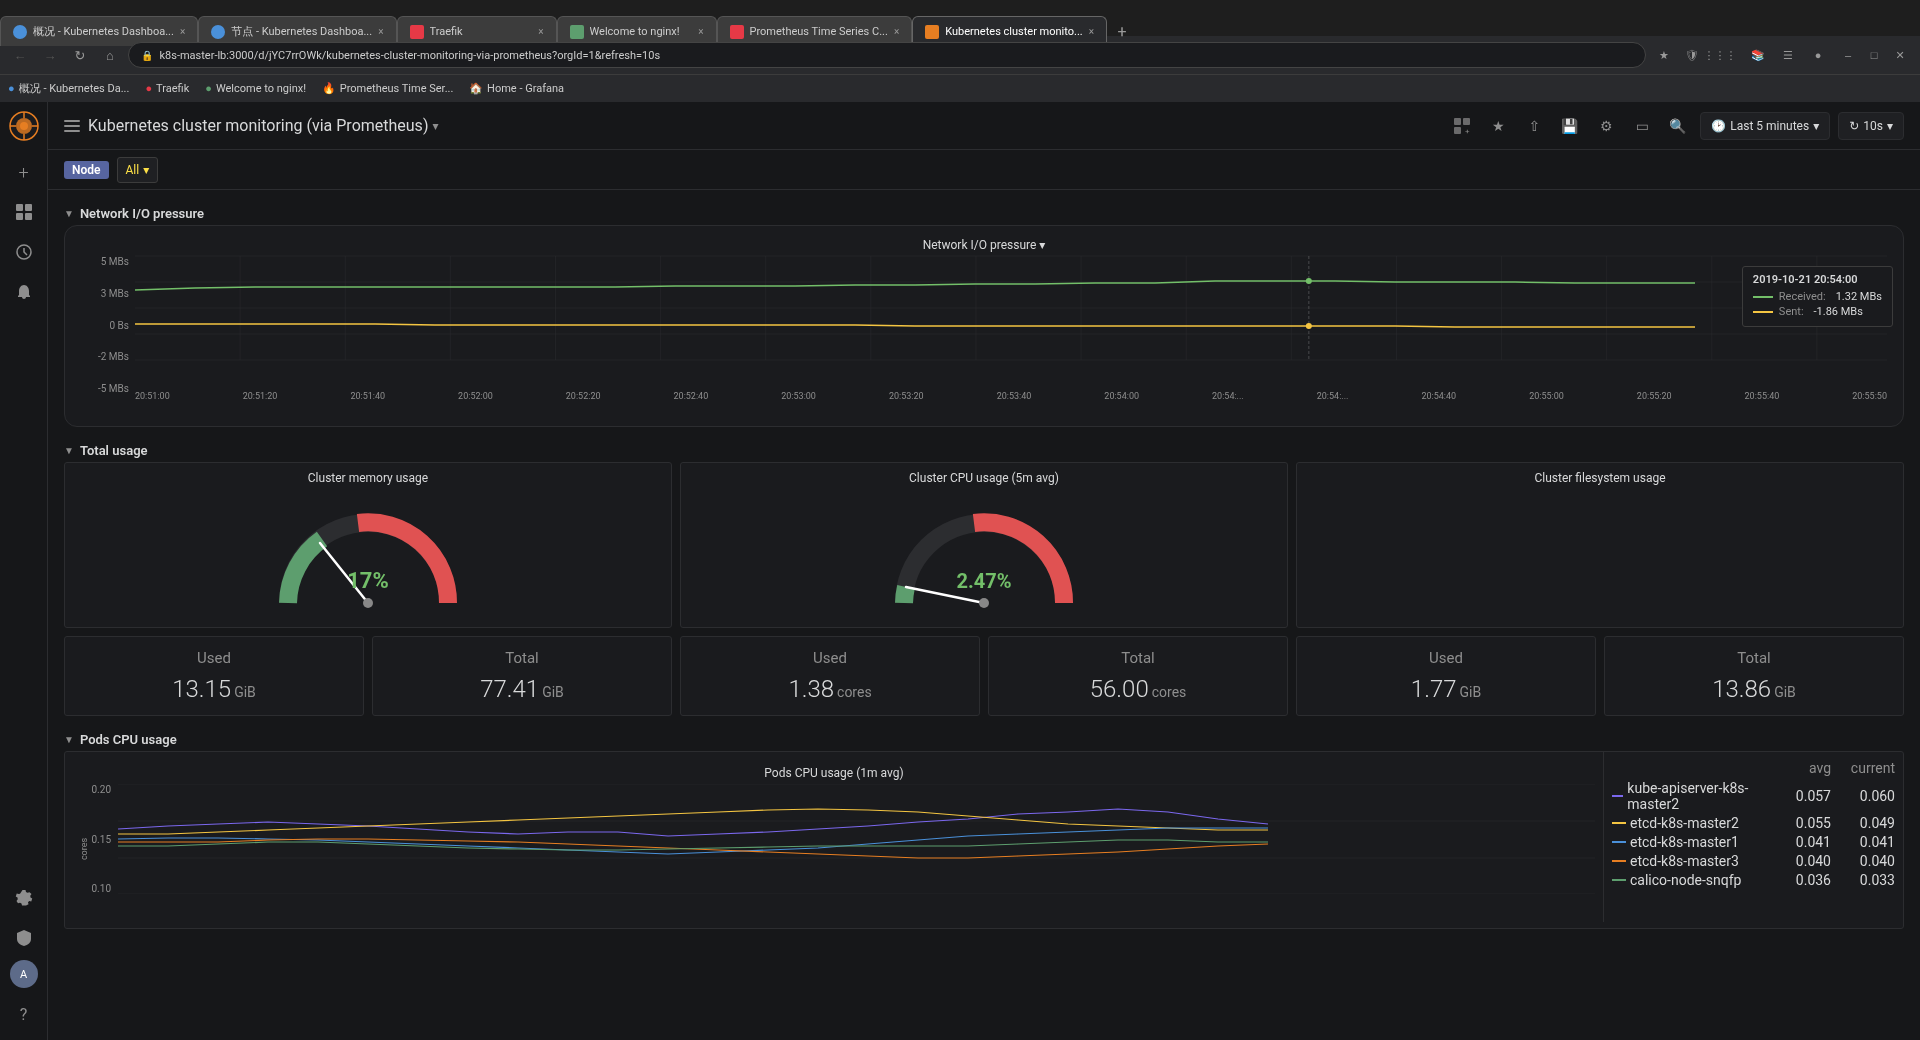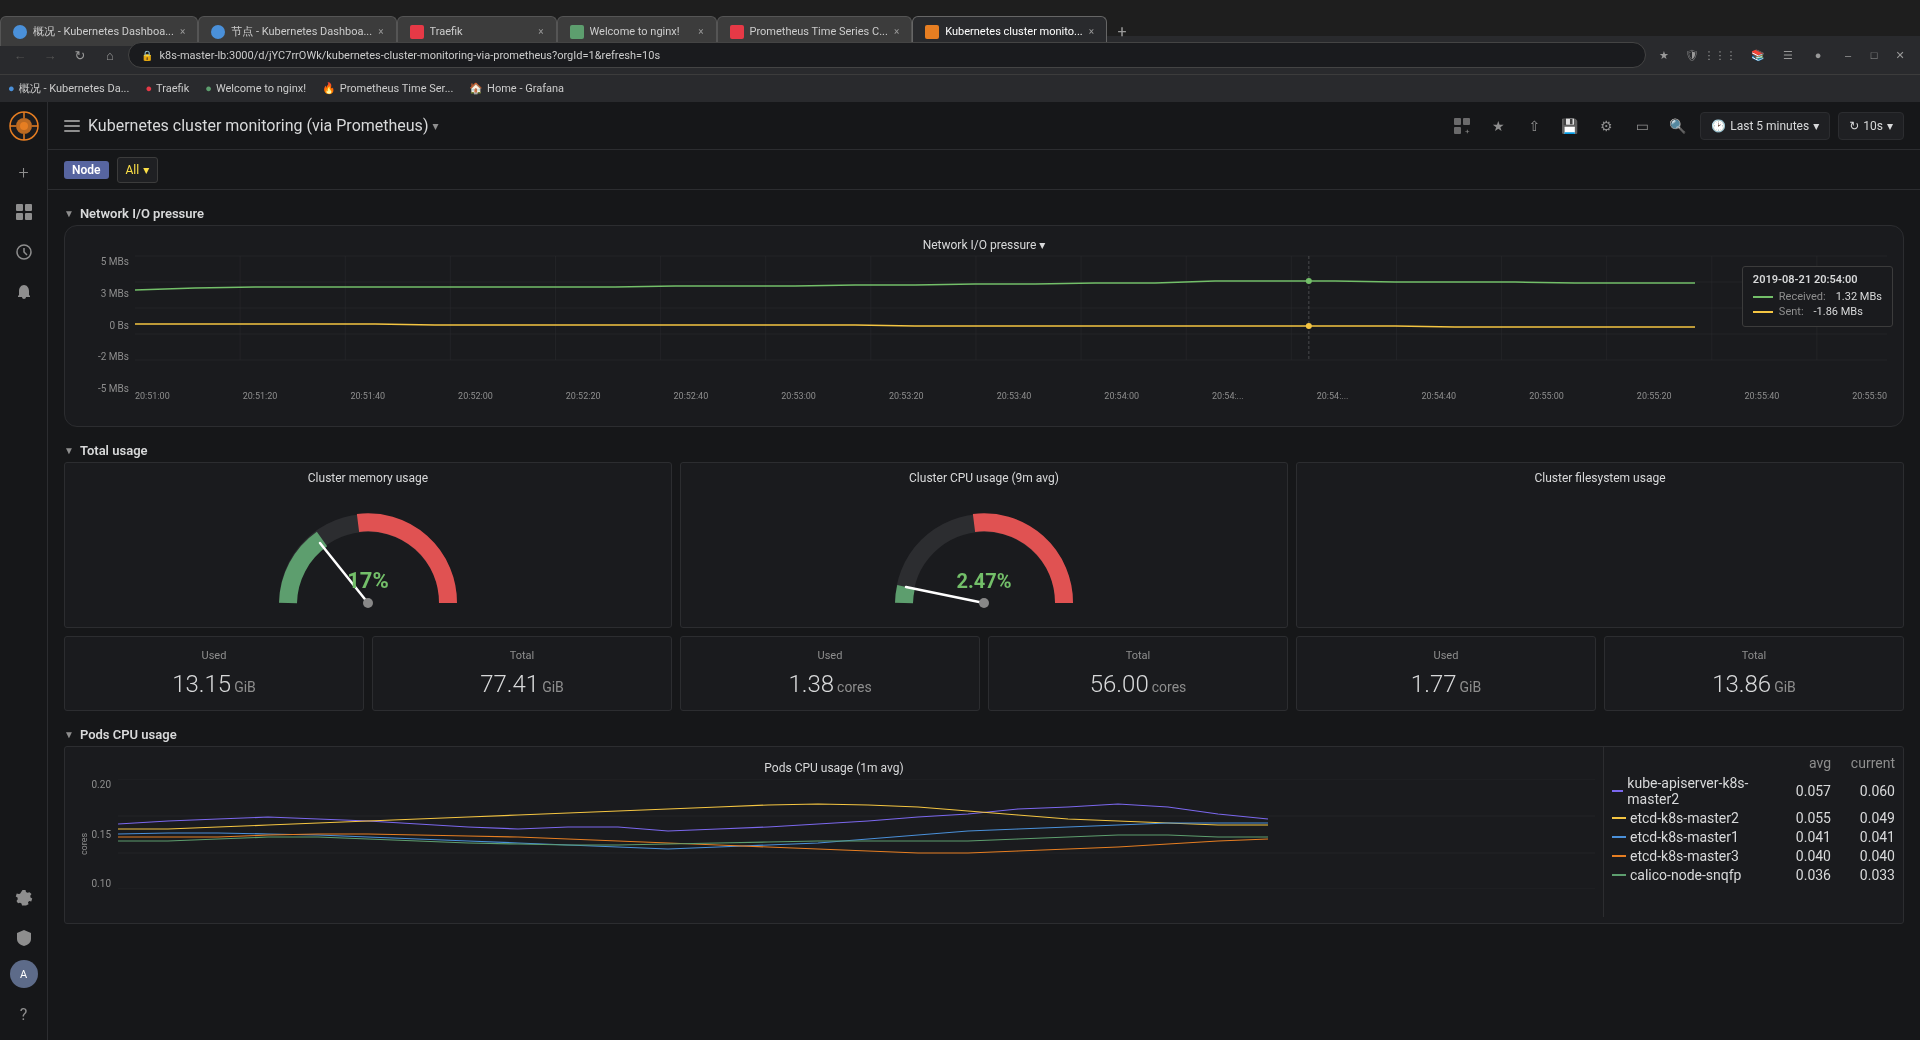--- a/index.html
+++ b/index.html
@@ -78,21 +78,21 @@
 
     
     .total-usage-row { display: grid; grid-template-columns: 1fr 1fr 1fr; gap: 8px; margin-bottom: 8px; }
     .gauge-panel { background: #1a1b1e; border: 1px solid #2c2d30; border-radius: 3px; padding: 8px; text-align: center; }
     .gauge-panel-title { font-size: 12px; color: #d8d9da; margin-bottom: 8px; }
     .gauge-container { display: flex; justify-content: center; align-items: flex-end; height: 120px; }
 
     
     .stat-panels-row { display: grid; grid-template-columns: repeat(6, 1fr); gap: 8px; margin-bottom: 8px; }
     .stat-panel { background: #1a1b1e; border: 1px solid #2c2d30; border-radius: 3px; padding: 12px 8px; text-align: center; }
-    .stat-label { font-size: 11px; color: #8e8e8e; margin-bottom: 8px; }
+    .stat-label { font-size: 15px; color: #8e8e8e; margin-bottom: 8px; }
     .stat-value { font-size: 24px; color: #d8d9da; font-weight: 300; }
     .stat-unit { font-size: 14px; color: #8e8e8e; }
 
     
     .pods-chart-panel { background: #1a1b1e; border: 1px solid #2c2d30; border-radius: 3px; margin-bottom: 8px; }
     .pods-chart-inner { display: flex; }
     .pods-chart-area { flex: 1; padding: 8px; }
     .pods-legend { width: 300px; padding: 8px; border-left: 1px solid #2c2d30; font-size: 14px; }
     .pods-legend-header { display: grid; grid-template-columns: 1fr 60px 60px; gap: 4px; color: #8e8e8e; margin-bottom: 4px; text-align: right; }
     .pods-legend-header .name-col { text-align: left; }
@@ -347,21 +347,21 @@
               <polyline points="0,34 60,32 120,31 180,31 240,31 300,31 360,31 420,31 480,31 540,30 600,30 660,30 720,29 780,29 840,28 900,28 960,27 1020,27 1080,25 1100,25 1120,25 1140,25 1160,25 1200,25 1260,26 1320,26 1380,26 1440,27 1500,27 1560,27" fill="none" stroke="#73bf69" stroke-width="1.5"></polyline>
 
               <polyline points="0,68 60,68 120,68 180,68 240,68 300,69 360,69 420,69 480,69 540,69 600,69 660,69 720,69 780,70 840,70 900,70 960,70 1020,70 1080,70 1100,70 1120,70 1140,70 1160,70 1200,70 1260,70 1320,71 1380,71 1440,71 1500,71 1560,71" fill="none" stroke="#f4c542" stroke-width="1.5"></polyline>
 
               <line x1="67%" y1="0" x2="67%" y2="104" stroke="#ffffff" stroke-width="0.5" stroke-dasharray="3,2" opacity="0.4"></line>
               <circle cx="67%" cy="25" r="3" fill="#73bf69"></circle>
               <circle cx="67%" cy="70" r="3" fill="#f4c542"></circle>
             </svg>
             
             <div class="chart-tooltip" style="position:absolute; top:10px; right:10px; background:#1a1b1e; border:1px solid #3c3c3c; padding:6px 10px; font-size:11px; border-radius:3px; z-index:10;">
-              <div class="tooltip-title">2019-08-21 20:54:00</div>
+              <div class="tooltip-title">2019-10-21 20:54:00</div>
               <div class="tooltip-row">
                 <span style="display:inline-block; width:20px; height:2px; background:#73bf69; vertical-align:middle;"></span>
                 <span style="color:#8e8e8e;">Received:</span>
                 <span style="margin-left:4px;">1.32 MBs</span>
               </div>
               <div class="tooltip-row">
                 <span style="display:inline-block; width:20px; height:2px; background:#f4c542; vertical-align:middle;"></span>
                 <span style="color:#8e8e8e;">Sent:</span>
                 <span style="margin-left:4px;">-1.86 MBs</span>
               </div>
@@ -412,21 +412,21 @@
               <line x1="100" y1="110" x2="52" y2="50" stroke="#fff" stroke-width="2.5" stroke-linecap="round"></line>
               <circle cx="100" cy="110" r="5" fill="#888"></circle>
 
               <text x="100" y="95" text-anchor="middle" fill="#73bf69" font-size="22" font-weight="bold">17%</text>
             </svg>
           </div>
           <div class="panel-resize"></div>
         </div>
 
         <div class="gauge-panel">
-          <div class="gauge-panel-title">Cluster CPU usage (9m avg)</div>
+          <div class="gauge-panel-title">Cluster CPU usage (5m avg)</div>
           <div class="gauge-container">
             <svg width="200" height="120" viewBox="0 0 200 120">
 
               <path d="M 20 110 A 80 80 0 0 1 180 110" fill="none" stroke="#2c2d30" stroke-width="18"></path>
 
               <path d="M 90 30 A 80 80 0 0 1 180 110" fill="none" stroke="#e05252" stroke-width="18"></path>
 
               <path d="M 20 110 A 80 80 0 0 1 22 94" fill="none" stroke="#5d9e6e" stroke-width="18"></path>
 
               <line x1="100" y1="110" x2="22" y2="94" stroke="#fff" stroke-width="2.5" stroke-linecap="round"></line>

